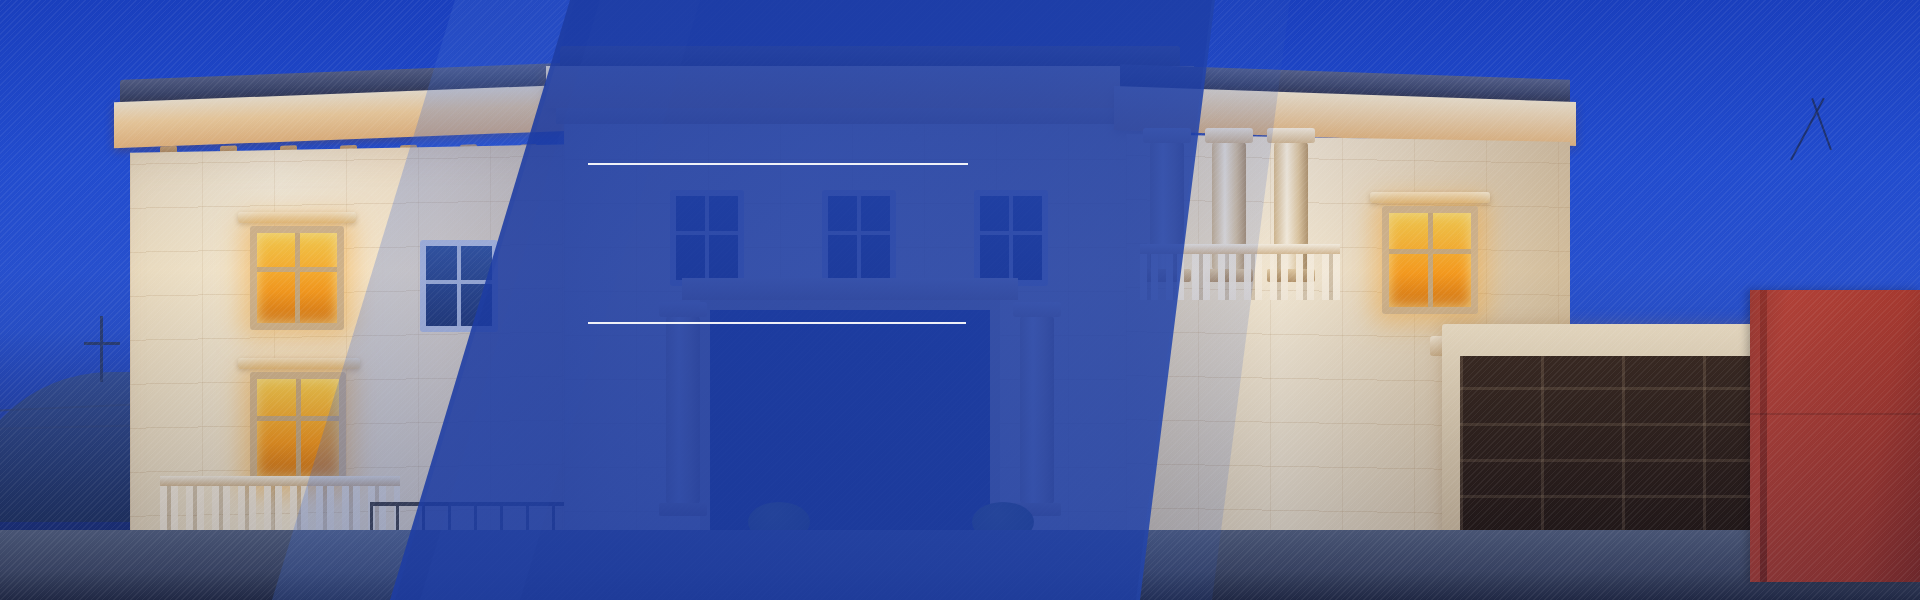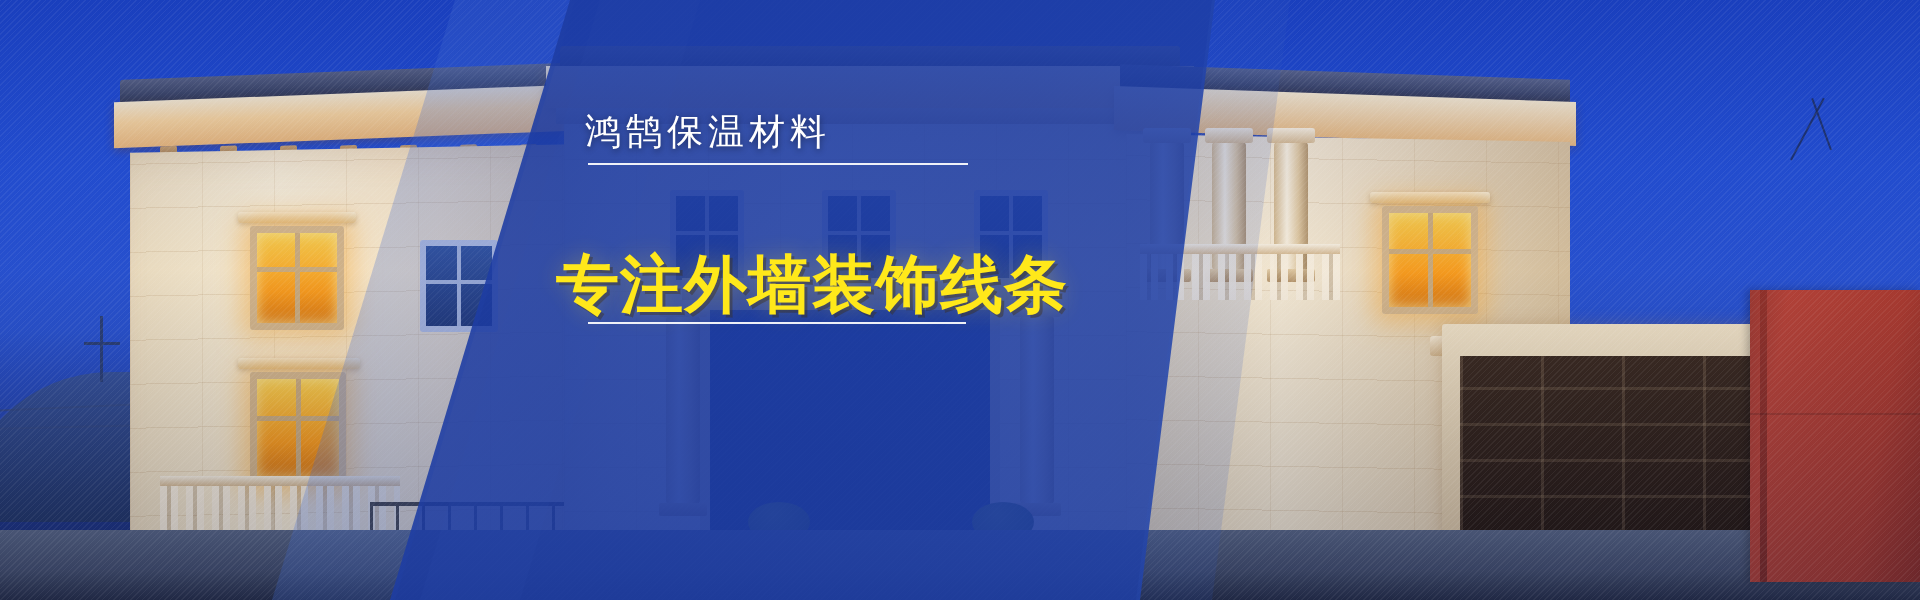--- a/index.html
+++ b/index.html
@@ -337,19 +337,17 @@
   </div>
 
   <div class="overlay">
     <div class="ov-soft"></div>
     <div class="ov-streak"></div>
     <div class="ov-main"></div>
     <div class="ov-soft2"></div>
   </div>
 
   <div class="txt">
-    <div class="brand">鸿鹄保温材料</div>
     <div class="rule-top"></div>
-    <div class="head head2">专注外墙装饰线条</div>
     <div class="rule-bot"></div>
   </div>
 
 </div>
 
 </body></html>

